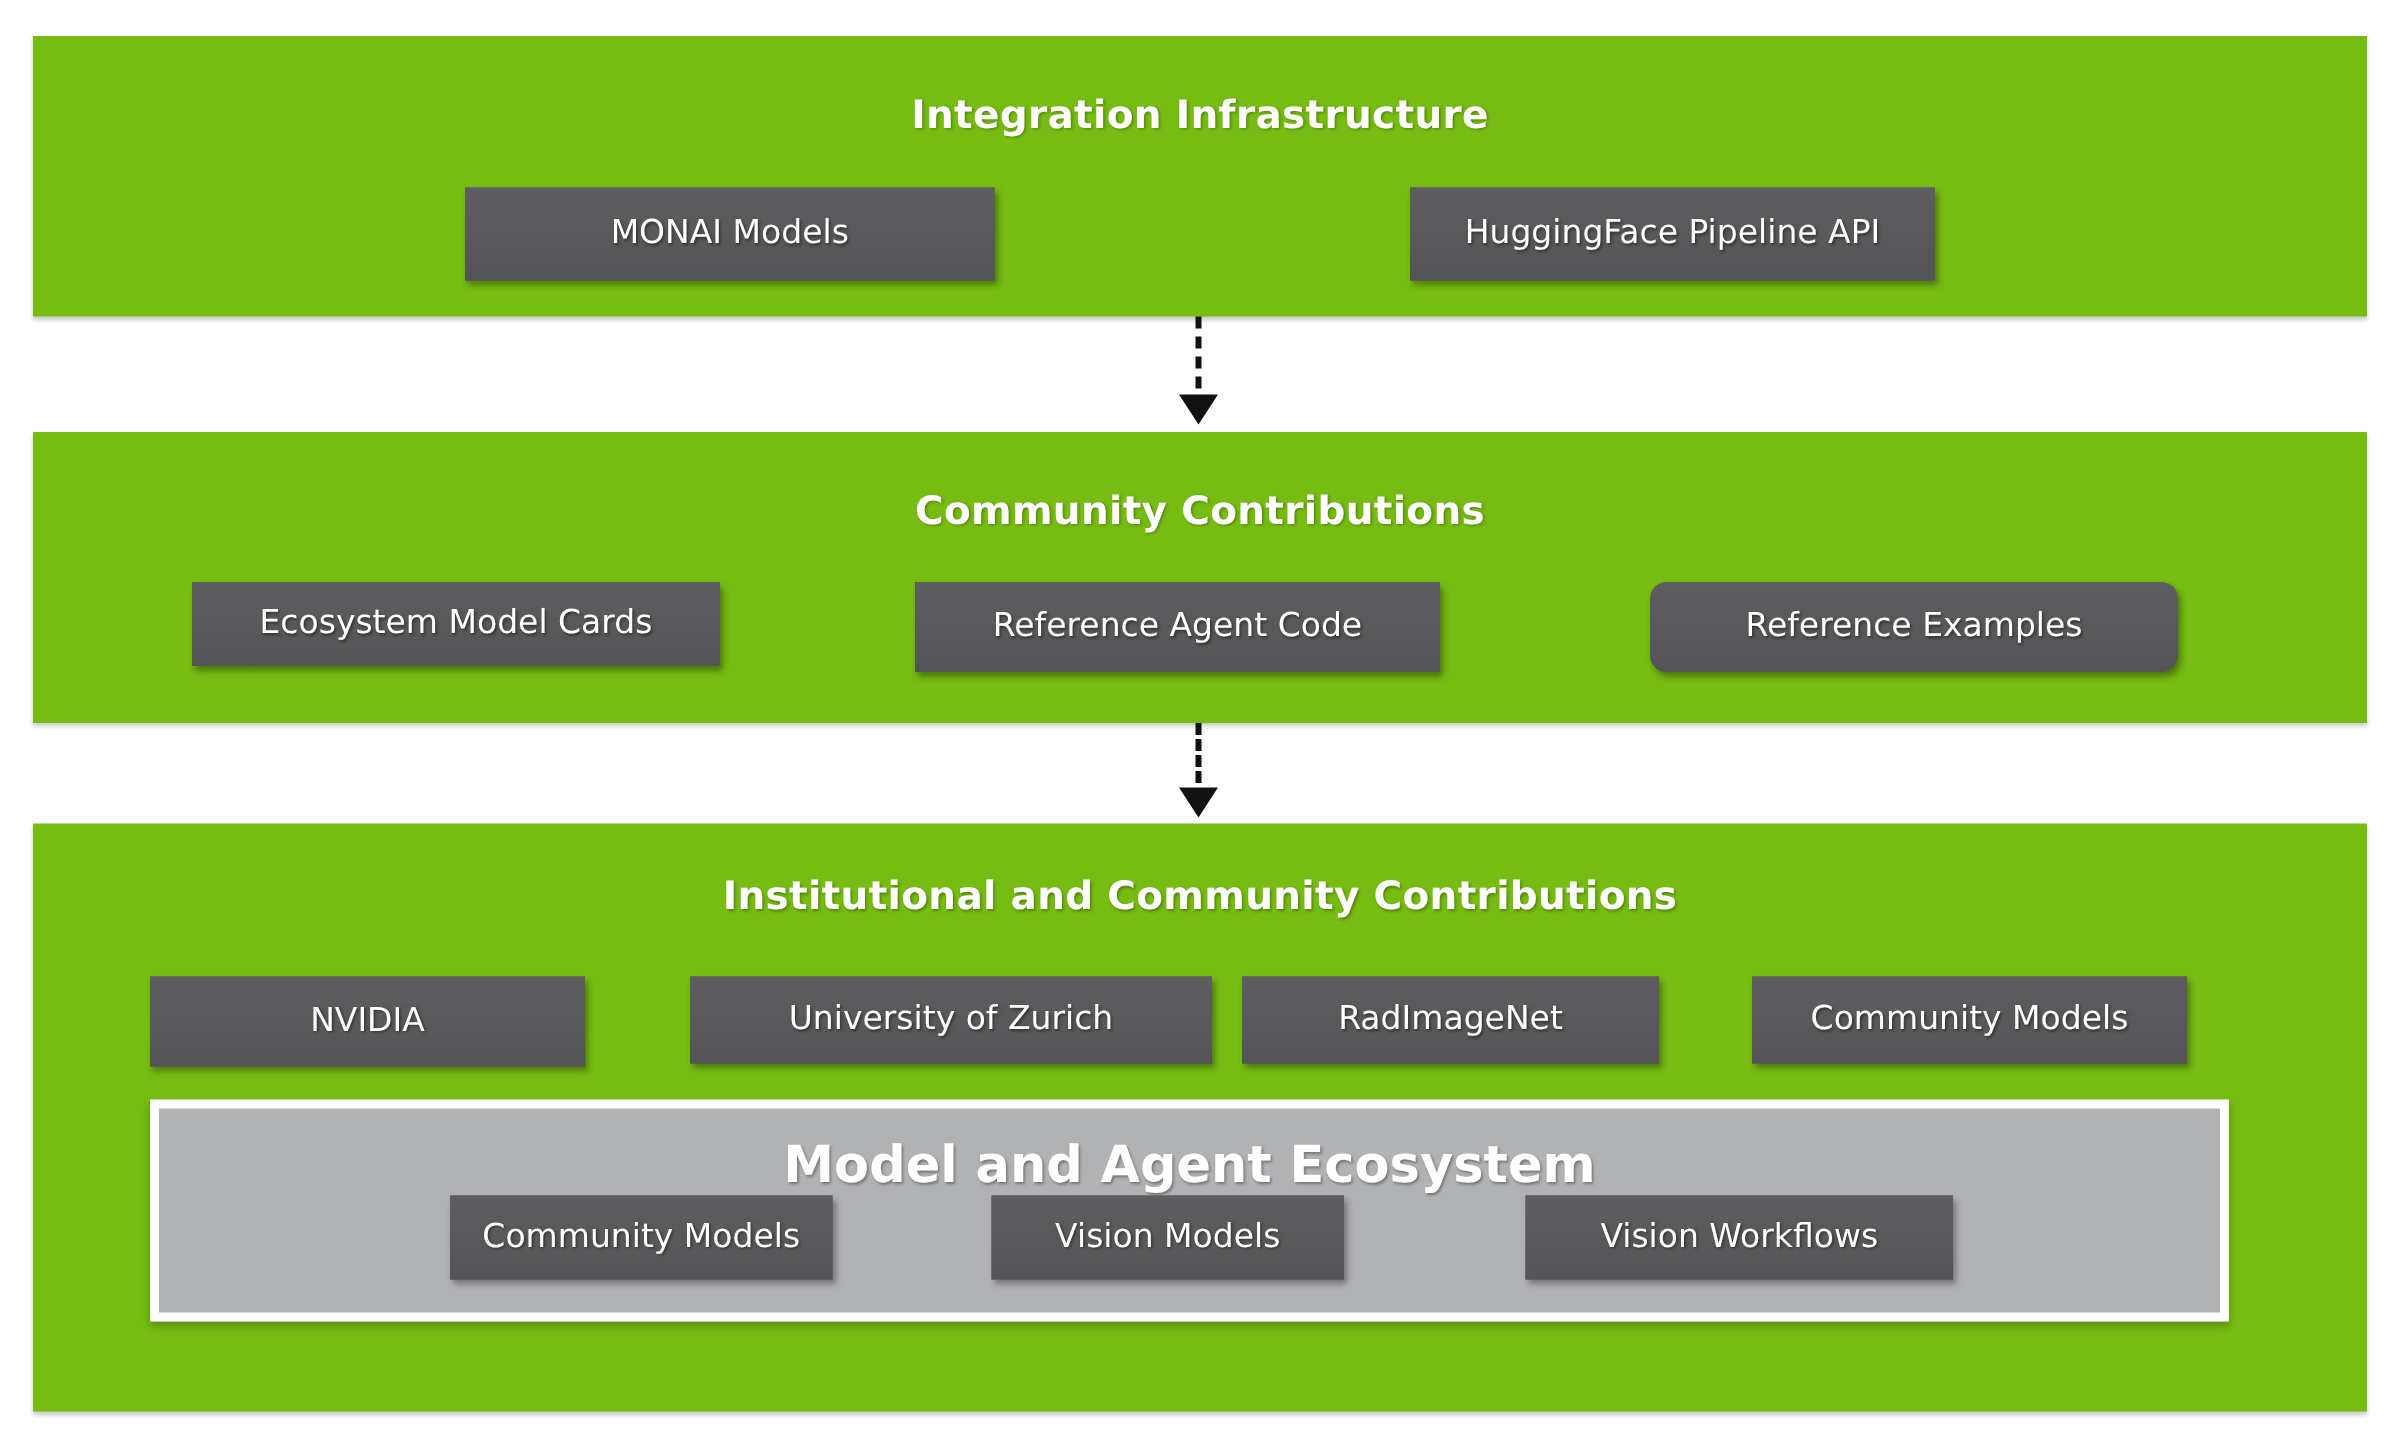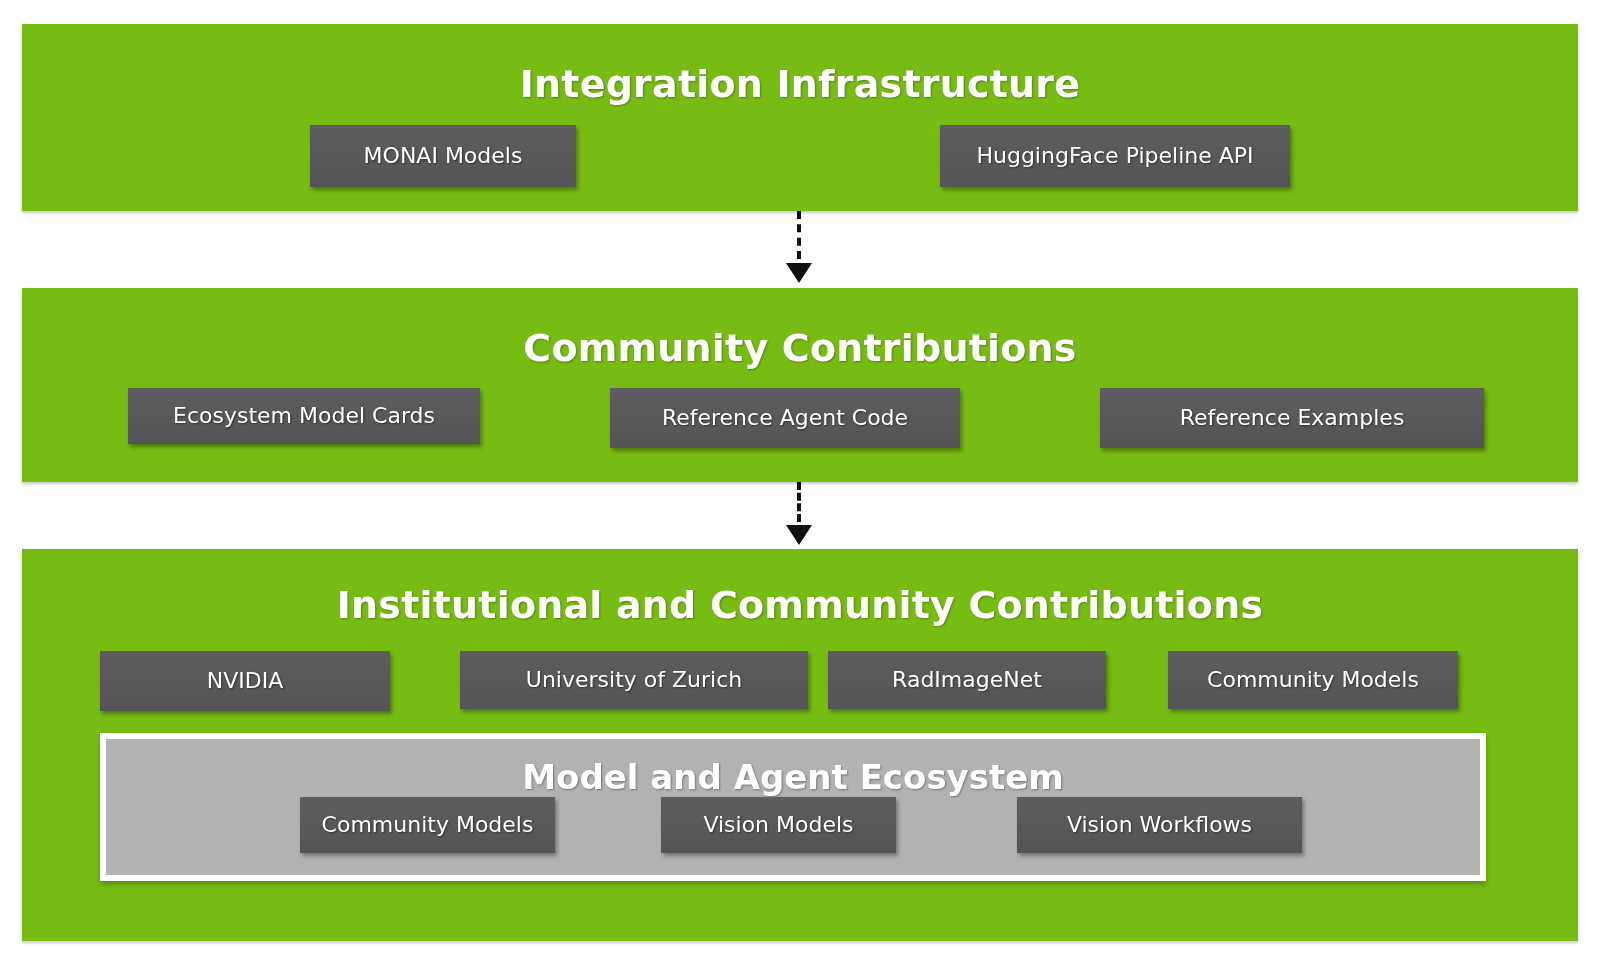--- a/index.html
+++ b/index.html
@@ -29,21 +29,21 @@
     box-sizing: border-box;
   }
 
   .panel-title {
     position: absolute;
     left: 0;
     width: 100%;
     text-align: center;
     color: #ffffff;
     font-weight: bold;
-    font-size: 38px;
+    font-size: 26px;
     letter-spacing: 0.2px;
     text-shadow: 1px 1px 2px rgba(0,0,0,0.30);
     white-space: nowrap;
   }
 
   
   .node {
     position: absolute;
     background: #59595b;
     background-image: linear-gradient(180deg, #5e5e60 0%, #545456 100%);
@@ -103,21 +103,21 @@
   }
 </style>
 </head>
 <body>
 
 <div id="stage">
 
   <div class="panel" style="left:22px; top:24px; width:1556px; height:187px;">
     <div class="panel-title" style="top:38px;">Integration Infrastructure</div>
 
-    <div class="node" style="left:288px; top:101px; width:266px; height:62px;justify-content:center;">
+    <div class="node" style="left:288px; top:101px; width:353px; height:62px;justify-content:center;">
       <span>MONAI Models</span>
     </div>
 
     <div class="node" style="left:918px; top:101px; width:350px; height:62px;text-align:right;">
       <span>HuggingFace Pipeline API</span>
     </div>
   </div>
 
   <div class="arrow" style="left:778px; top:211px; width:42px; height:77px;">
     <div class="arrow-line" style="top:0px; height:48px;"></div>
@@ -128,21 +128,21 @@
     <div class="panel-title" style="top:38px;">Community Contributions</div>
 
     <div class="node" style="left:106px; top:100px; width:352px; height:56px;">
       <span>Ecosystem Model Cards</span>
     </div>
 
     <div class="node" style="left:588px; top:100px; width:350px; height:60px;">
       <span>Reference Agent Code</span>
     </div>
 
-    <div class="node" style="left:1078px; top:100px; width:384px; height:60px;">
+    <div class="node" style="left:1078px; top:100px; width:352px; height:60px;border-radius:11px;">
       <span>Reference Examples</span>
     </div>
   </div>
 
   <div class="arrow" style="left:778px; top:482px; width:42px; height:67px;">
     <div class="arrow-line" style="top:0px; height:40px;"></div>
     <div class="arrow-head" style="top:43px;"></div>
   </div>
 
   <div class="panel" style="left:22px; top:549px; width:1556px; height:392px;">

